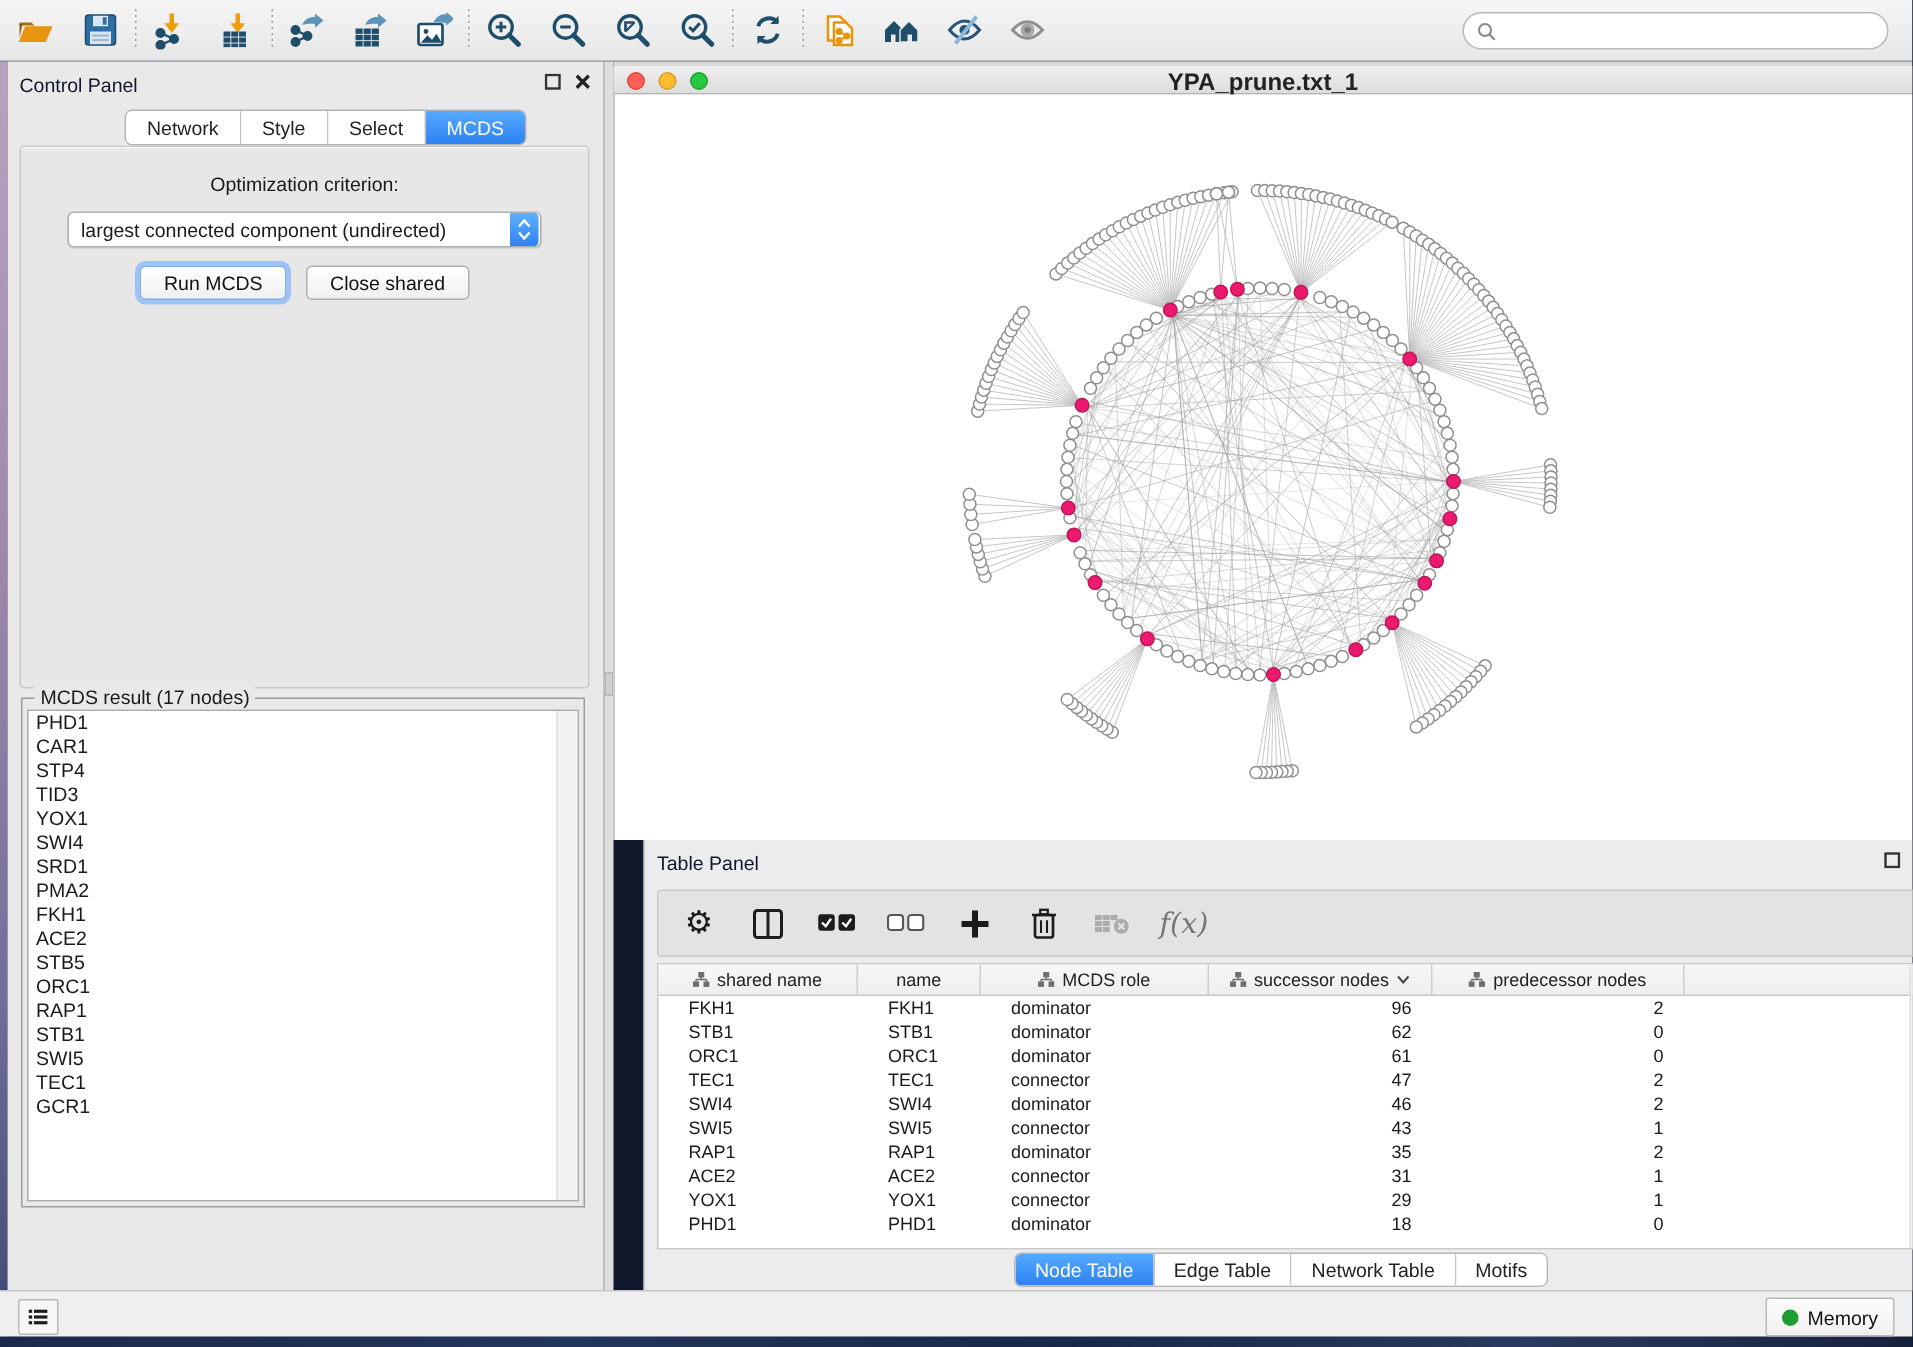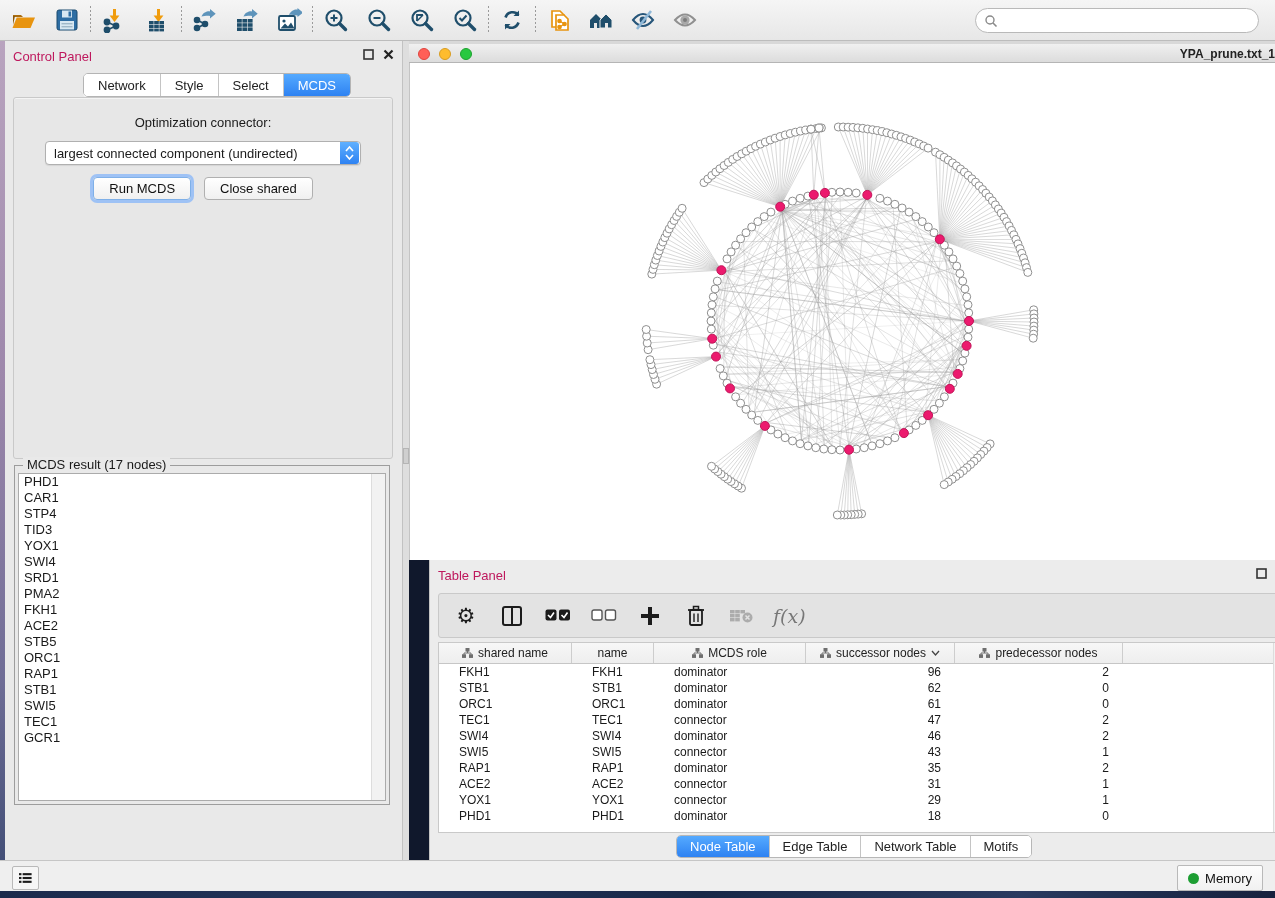--- a/index.html
+++ b/index.html
@@ -26,21 +26,21 @@
     background-size:1px 4px;}
   .searchbox{position:absolute;right:16px;top:8px;width:284px;height:25px;
     background:#fff;border:1px solid #b9b9b9;border-radius:13px;
     display:flex;align-items:center;padding-left:8px;box-sizing:border-box;}
   .searchbox input{border:0;outline:0;flex:1;font-size:13px;background:transparent;height:20px;}
 
   
   .control-panel{left:5px;top:41px;width:398px;height:819px;background:#e9e9e9;
     border-right:1px solid #c2c2c2;box-sizing:border-box;}
   .cp-titlebar{position:relative;height:26px;}
-  .panel-title{font-size:13px;color:#be185d;position:absolute;left:8px;top:8px;}
+  .panel-title{font-size:13px;color:#0f172a;position:absolute;left:8px;top:8px;}
   .win-btns{position:absolute;right:8px;top:8px;display:flex;gap:9px;align-items:center;}
   .win-btns svg{display:block;}
   .cp-tabs{position:absolute;left:78px;top:32px;display:flex;height:22px;
     border:1px solid #b4b4b4;border-radius:5px;overflow:hidden;background:#fff;
     box-shadow:0 1px 0 rgba(255,255,255,.7);}
   .cp-tab{padding:0 14px;font-size:13px;display:flex;align-items:center;background:#fff;
     border-right:1px solid #c4c4c4;color:#222;}
   .cp-tab:last-child{border-right:0;}
   .cp-tab.active{background:linear-gradient(180deg,#55aaff,#2e82f2);color:#fff;}
   .cp-inner{position:absolute;left:8px;top:56px;width:380px;height:362px;
@@ -77,22 +77,22 @@
   
   .network-frame{left:409px;top:41px;width:866px;height:519px;background:#d8d8d8;}
   .net-titlebar{position:absolute;left:0;top:3px;width:866px;height:19px;
     background:linear-gradient(180deg,#f0f0f0,#dcdcdc);border-bottom:1px solid #b5b5b5;
     box-sizing:border-box;}
   .lights{position:absolute;left:9px;top:4px;display:flex;gap:9px;}
   .light{width:12px;height:12px;border-radius:50%;box-sizing:border-box;}
   .light.red{background:#ff5f57;border:1px solid #e0443e;}
   .light.yellow{background:#febc2e;border:1px solid #d89c21;}
   .light.green{background:#28c840;border:1px solid #1da22f;}
-  .net-title{position:absolute;left:0;right:0;top:3px;text-align:right;
-    font-size:12px;font-weight:bold;color:#222;}
+  .net-title{position:absolute;left:0;right:0;top:3px;text-align:center;
+    font-size:16px;font-weight:bold;color:#222;}
   .net-canvas{position:absolute;left:0;top:22px;width:866px;height:497px;background:#fff;
     border-left:1px solid #c4c4c4;box-sizing:border-box;}
 
   
   .table-panel{left:409px;top:560px;width:866px;height:300px;background:#ececec;
     border-left:1px solid #c4c4c4;box-sizing:border-box;margin-left:20px;}
   .tp-toolbar{position:absolute;left:8px;top:33px;width:850px;height:45px;
     background:#e3e3e3;border:1px solid #c9c9c9;border-radius:3px;box-sizing:border-box;
     display:flex;align-items:center;padding-left:12px;gap:16px;}
   .tpi{width:30px;height:30px;border:0;background:transparent;display:flex;
@@ -325,21 +325,21 @@
         </svg>
     </span>
   </div>
   <div class="cp-tabs">
     <div class="cp-tab">Network</div>
     <div class="cp-tab">Style</div>
     <div class="cp-tab">Select</div>
     <div class="cp-tab active">MCDS</div>
   </div>
   <div class="cp-inner">
-    <div class="opt-label">Optimization connector:</div>
+    <div class="opt-label">Optimization criterion:</div>
     <div class="dropdown">
       <span class="val">largest connected component (undirected)</span>
       <span class="dd-stepper">
         <svg width="9" height="6" viewBox="0 0 9 6">
             <path d="M1 5l3.5-4L8 5" fill="none" stroke="#fff" stroke-width="1.6"></path>
           </svg>
         <svg width="9" height="6" viewBox="0 0 9 6">
             <path d="M1 1l3.5 4L8 1" fill="none" stroke="#fff" stroke-width="1.6"></path>
           </svg>
       </span>

